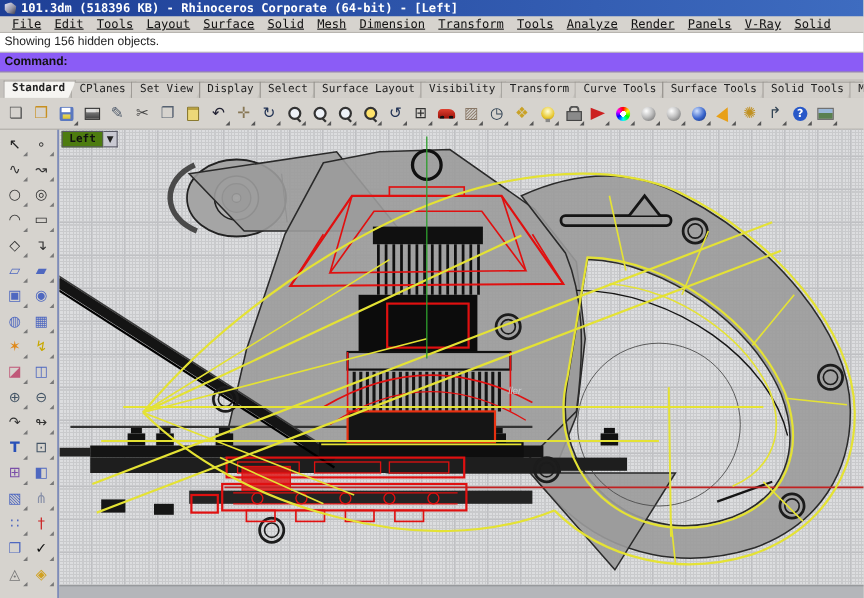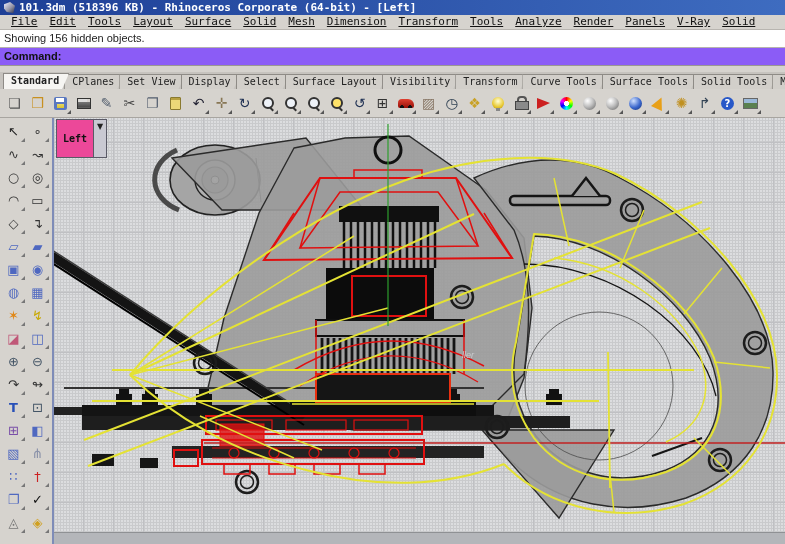--- a/index.html
+++ b/index.html
@@ -102,22 +102,22 @@
   .vp-grid { position:absolute; left:0; top:0; width:733px; height:414px;
     background:
       repeating-linear-gradient(0deg, transparent 0 29px, var(--grid-major) 29px 30px),
       repeating-linear-gradient(90deg, transparent 0 29px, var(--grid-major) 29px 30px),
       repeating-linear-gradient(0deg, var(--grid-line) 0 1px, transparent 1px 3px),
       repeating-linear-gradient(90deg, var(--grid-line) 0 1px, transparent 1px 3px),
       var(--grid-bg); }
   .vp-strip { position:absolute; left:0; top:414px; width:733px; height:12px;
     background:var(--strip); border-top:1px solid #8f9194; }
   .vp-label { position:absolute; left:2px; top:1px; display:flex; z-index:5; }
-  .vp-label .name { background:#ec4899; border:1px solid #5a5a66; font:bold 10px/13px "DejaVu Sans Mono", monospace;
-    padding:12px 6px; color:#111; }
+  .vp-label .name { background:#4d7c0f; border:1px solid #5a5a66; font:bold 10px/13px "DejaVu Sans Mono", monospace;
+    padding:0 6px; color:#111; }
   .vp-label .dd { background:#c9c9d2; border:1px solid #5a5a66; border-left:none; width:13px;
     font:8px/13px "DejaVu Sans", sans-serif; text-align:center; color:#222; }
   svg.cad { position:absolute; left:0; top:0; z-index:2; }
   .wm { font:italic 9px "Liberation Sans", sans-serif; fill:#c9cacd; }
 </style>
 </head>
 <body>
 
 <div class="titlebar">
   <span class="app-ico"></span>

